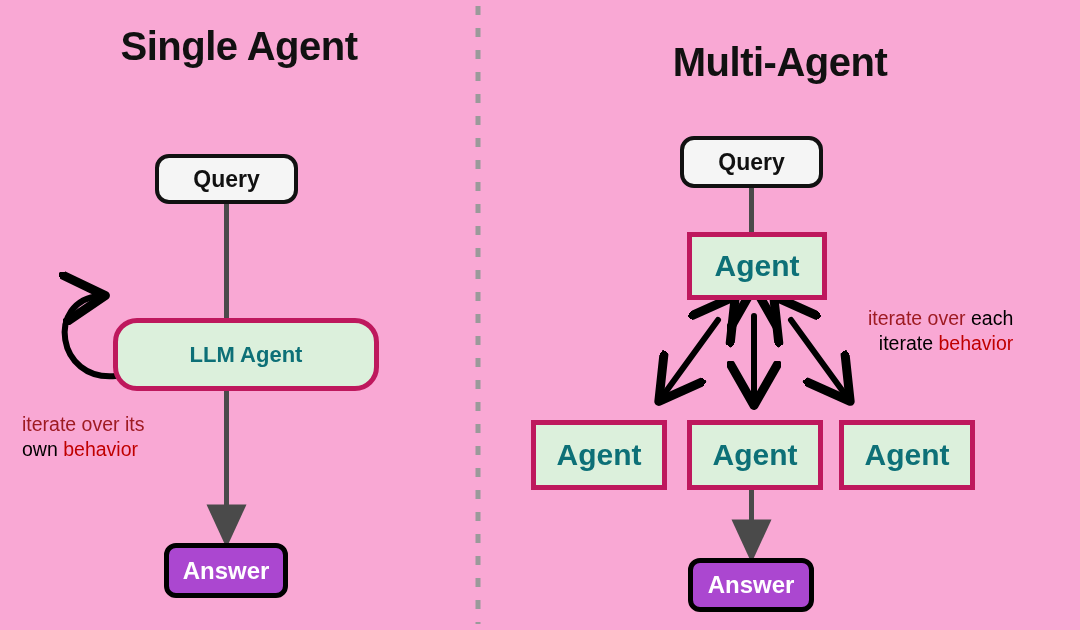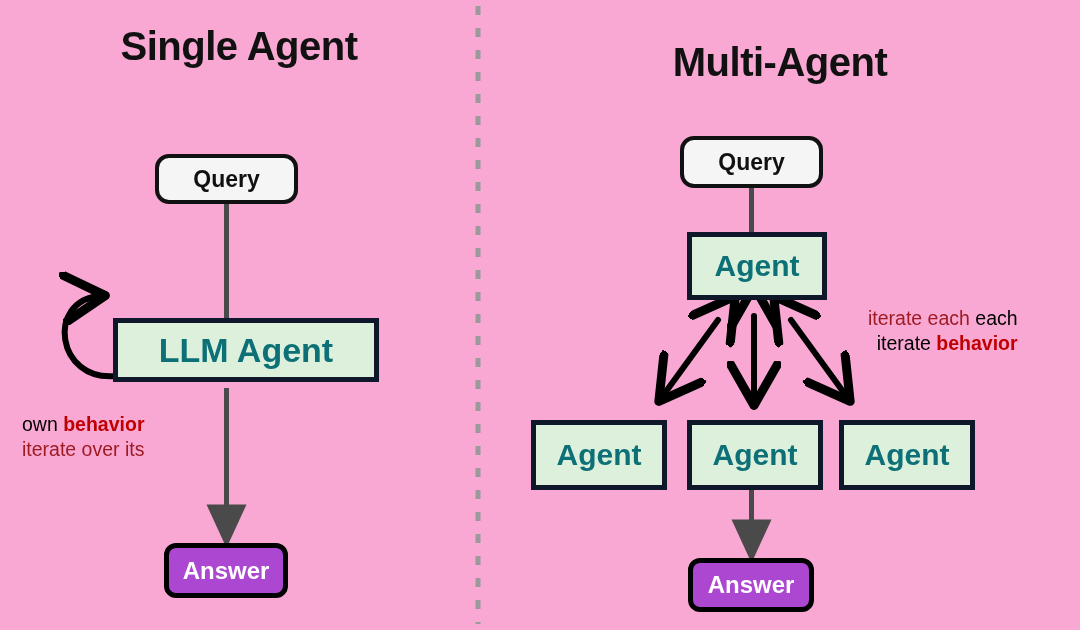--- a/index.html
+++ b/index.html
@@ -49,21 +49,21 @@
   .node-query {
     background: #f5f5f5;
     border: 4px solid #111111;
     border-radius: 14px;
     color: #111111;
     font-weight: bold;
   }
 
   .node-agent {
     background: #dcf0dc;
-    border: 5px solid #0f172a;
+    border: 5px solid #be185d;
     color: #0d7077;
     font-weight: bold;
   }
 
   .node-answer {
     background: #ab47d0;
     border: 5px solid #000000;
     border-radius: 12px;
     color: #ffffff;
     font-weight: bold;
@@ -72,30 +72,30 @@
   .annotation {
     position: absolute;
     font-size: 19.5px;
     line-height: 25px;
     font-weight: normal;
     color: #9e1b22;
     white-space: nowrap;
   }
   .annotation .ln { display: block; }
   .annotation .blk { color: #000000; font-weight: normal; }
-  .annotation .red-b { color: #c00000; font-weight: bold; margin-top: 36px; }
+  .annotation .red-b { color: #c00000; font-weight: normal; margin-top: 36px; }
 
   .ann-left { left: 22px; top: 412px; text-align: left; }
   .ann-left .ln2 { text-align: left; }
 
   .ann-right { left: 868px; top: 306px; text-align: right; }
 
   
   #left-query   { left: 155px; top: 154px; width: 143px; height: 50px; font-size: 23px; }
-  #left-llm     { left: 113px; top: 318px; width: 266px; height: 64px; font-size: 34px; }
+  #left-llm     { left: 113px; top: 318px; width: 266px; height: 73px; font-size: 22px; border-radius: 24px; }
   #left-answer  { left: 164px; top: 543px; width: 124px; height: 55px; font-size: 24px; }
 
   
   #right-query    { left: 680px; top: 136px; width: 143px; height: 52px; font-size: 23px; }
   #right-agent-top{ left: 687px; top: 232px; width: 140px; height: 68px; font-size: 30px; }
   #right-agent-1  { left: 531px; top: 420px; width: 136px; height: 70px; font-size: 30px; }
   #right-agent-2  { left: 687px; top: 420px; width: 136px; height: 70px; font-size: 30px; }
   #right-agent-3  { left: 839px; top: 420px; width: 136px; height: 70px; font-size: 30px; }
   #right-answer   { left: 688px; top: 558px; width: 126px; height: 54px; font-size: 24px; }
 
@@ -141,36 +141,36 @@
 
   <div class="panel-title" id="title-left">Single Agent</div>
 
   <div class="node node-query" id="left-query">Query</div>
 
   <div class="node node-agent" id="left-llm">LLM Agent</div>
 
   <div class="node node-answer" id="left-answer">Answer</div>
 
   <div class="annotation ann-left">
+    <span class="ln">iterate over its</span>
     <span class="ln ln2"><span class="blk">own</span> <span class="red-b">behavior</span></span>
-    <span class="ln">iterate over its</span>
   </div>
 
   <div class="panel-title" id="title-right">Multi-Agent</div>
 
   <div class="node node-query" id="right-query">Query</div>
 
   <div class="node node-agent" id="right-agent-top">Agent</div>
 
   <div class="node node-agent" id="right-agent-1">Agent</div>
 
   <div class="node node-agent" id="right-agent-2">Agent</div>
 
   <div class="node node-agent" id="right-agent-3">Agent</div>
 
   <div class="node node-answer" id="right-answer">Answer</div>
 
   <div class="annotation ann-right">
-    <span class="ln"><span>iterate each</span> <span class="blk">each</span></span>
+    <span class="ln"><span>iterate over</span> <span class="blk">each</span></span>
     <span class="ln"><span class="blk">iterate</span> <span class="red-b">behavior</span></span>
   </div>
 
 </div>
 
 </body></html>

